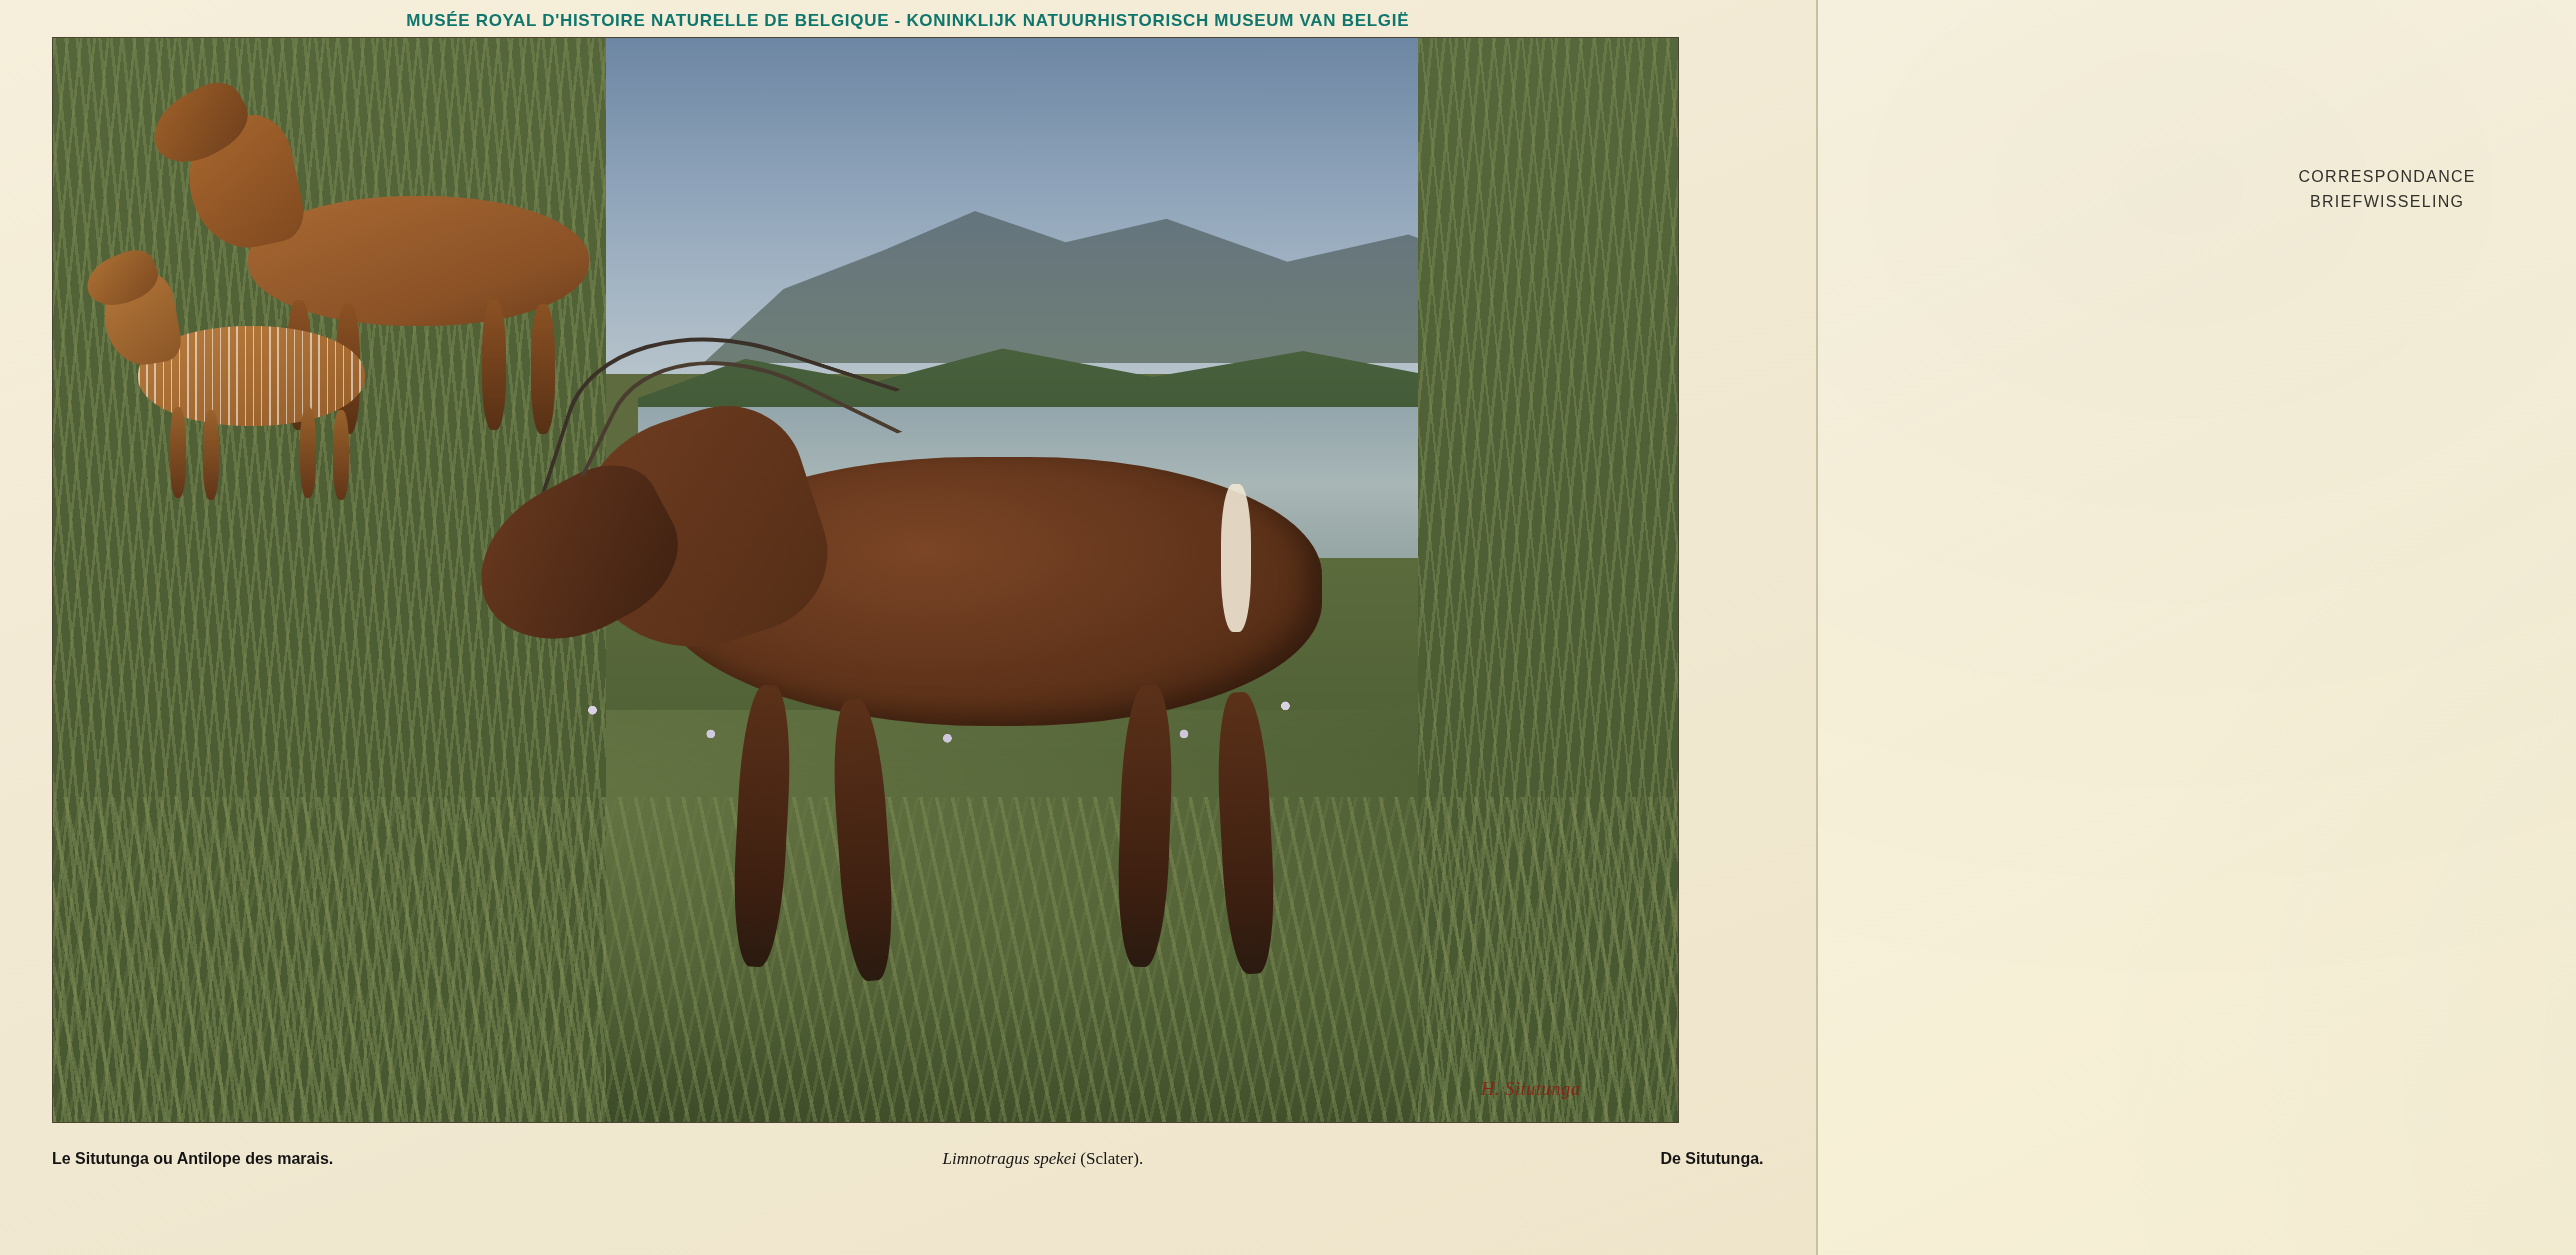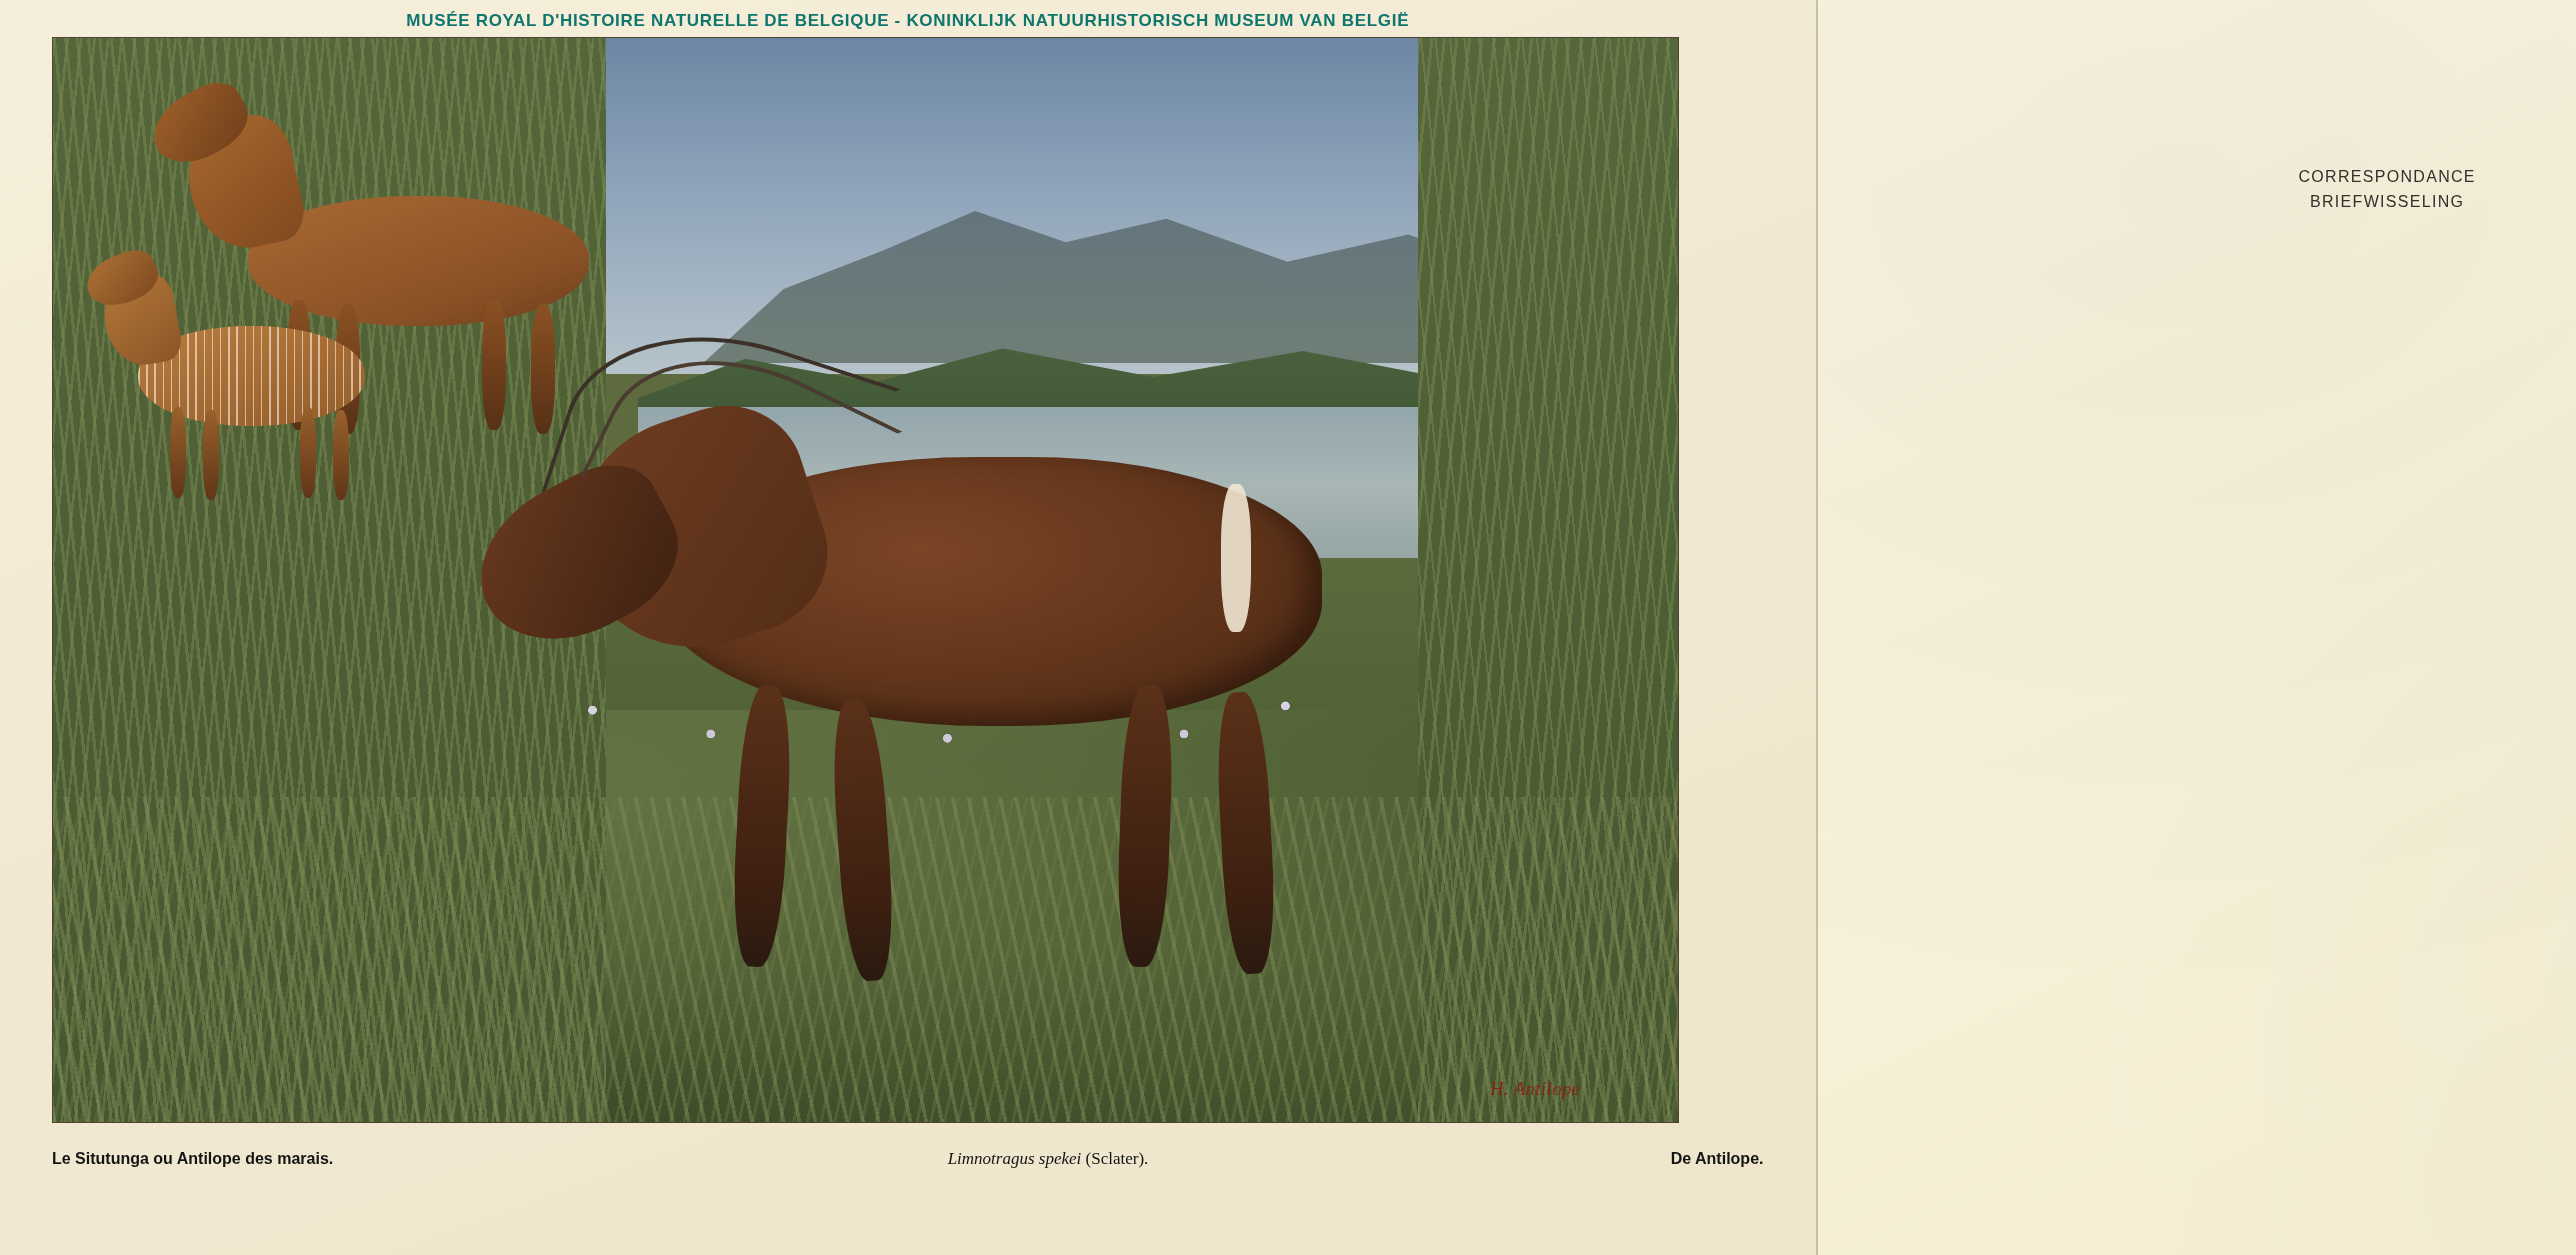--- a/index.html
+++ b/index.html
@@ -423,30 +423,30 @@
         <div class="am-neck"></div>
         <div class="am-head"></div>
         <div class="am-horn"></div>
         <div class="am-horn2"></div>
         <div class="am-leg l1"></div>
         <div class="am-leg l2"></div>
         <div class="am-leg l3"></div>
         <div class="am-leg l4"></div>
       </div>
 
-      <div class="signature">H. Antilope</div>
+      <div class="signature">H. Situtunga</div>
     </div>
 
     <div class="caption-row">
       <div class="cap-fr">Le Situtunga ou Antilope des marais.</div>
       <div class="cap-sci">
         <span>Limnotragus spekei</span>
         <span class="auth">(Sclater).</span>
       </div>
-      <div class="cap-nl">De Antilope.</div>
+      <div class="cap-nl">De Situtunga.</div>
     </div>
   </div>
 
   <div class="back">
     <div class="back-texture"></div>
 
     <div class="carte-title">
       <div class="l1">CARTE POSTALE</div>
       <div class="l2">POSTKAART</div>
 

